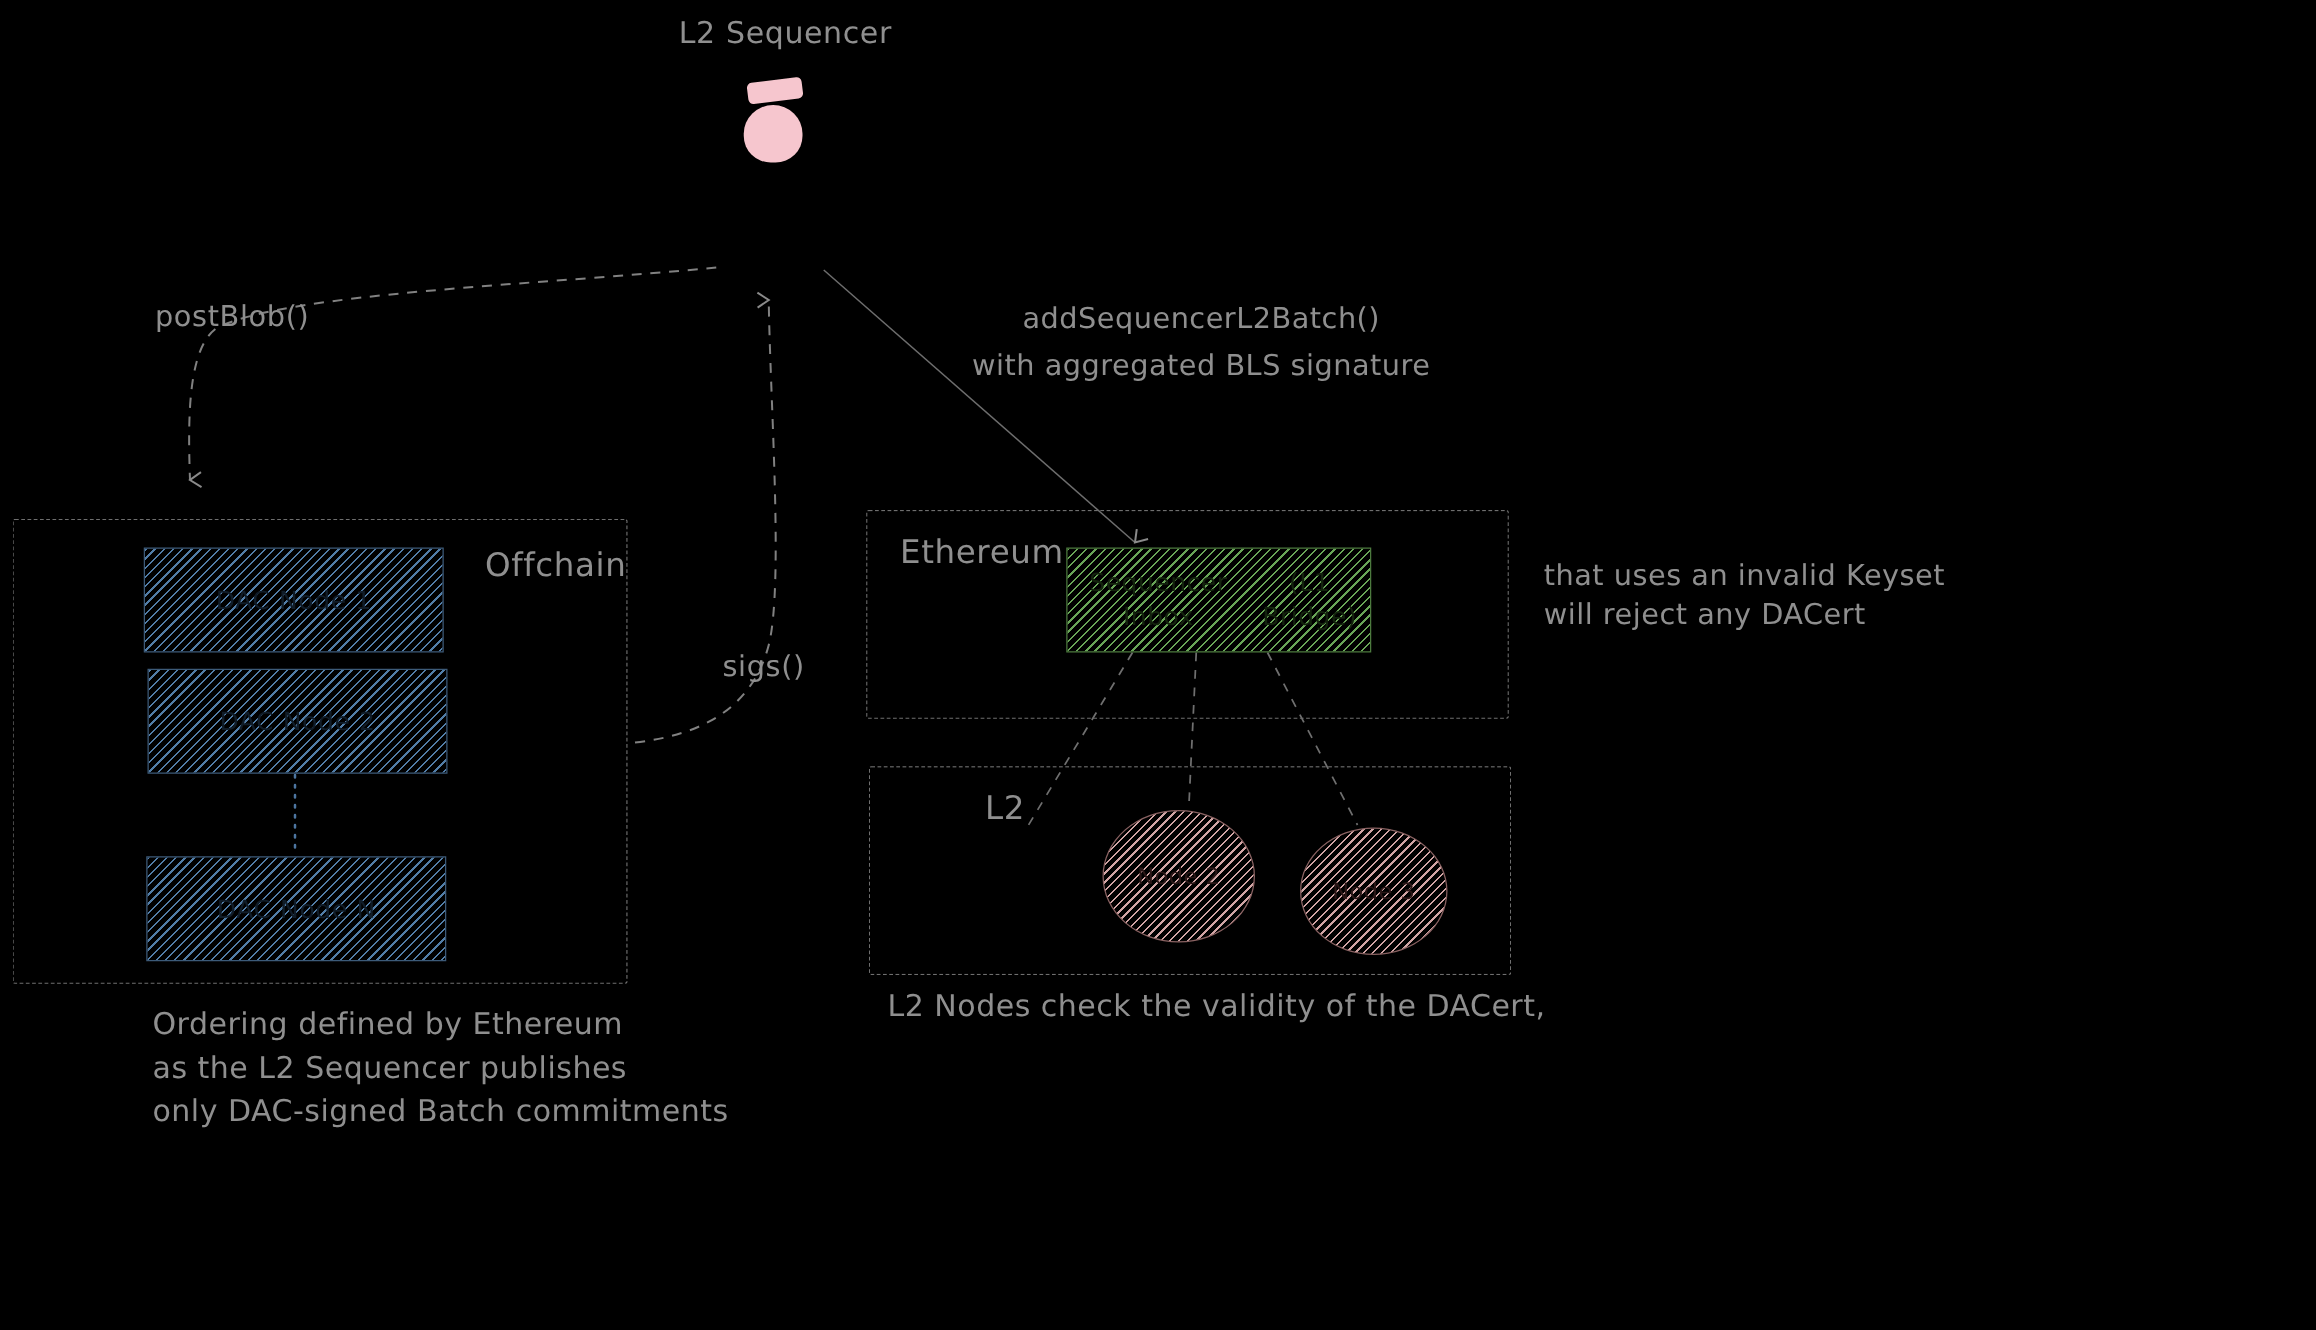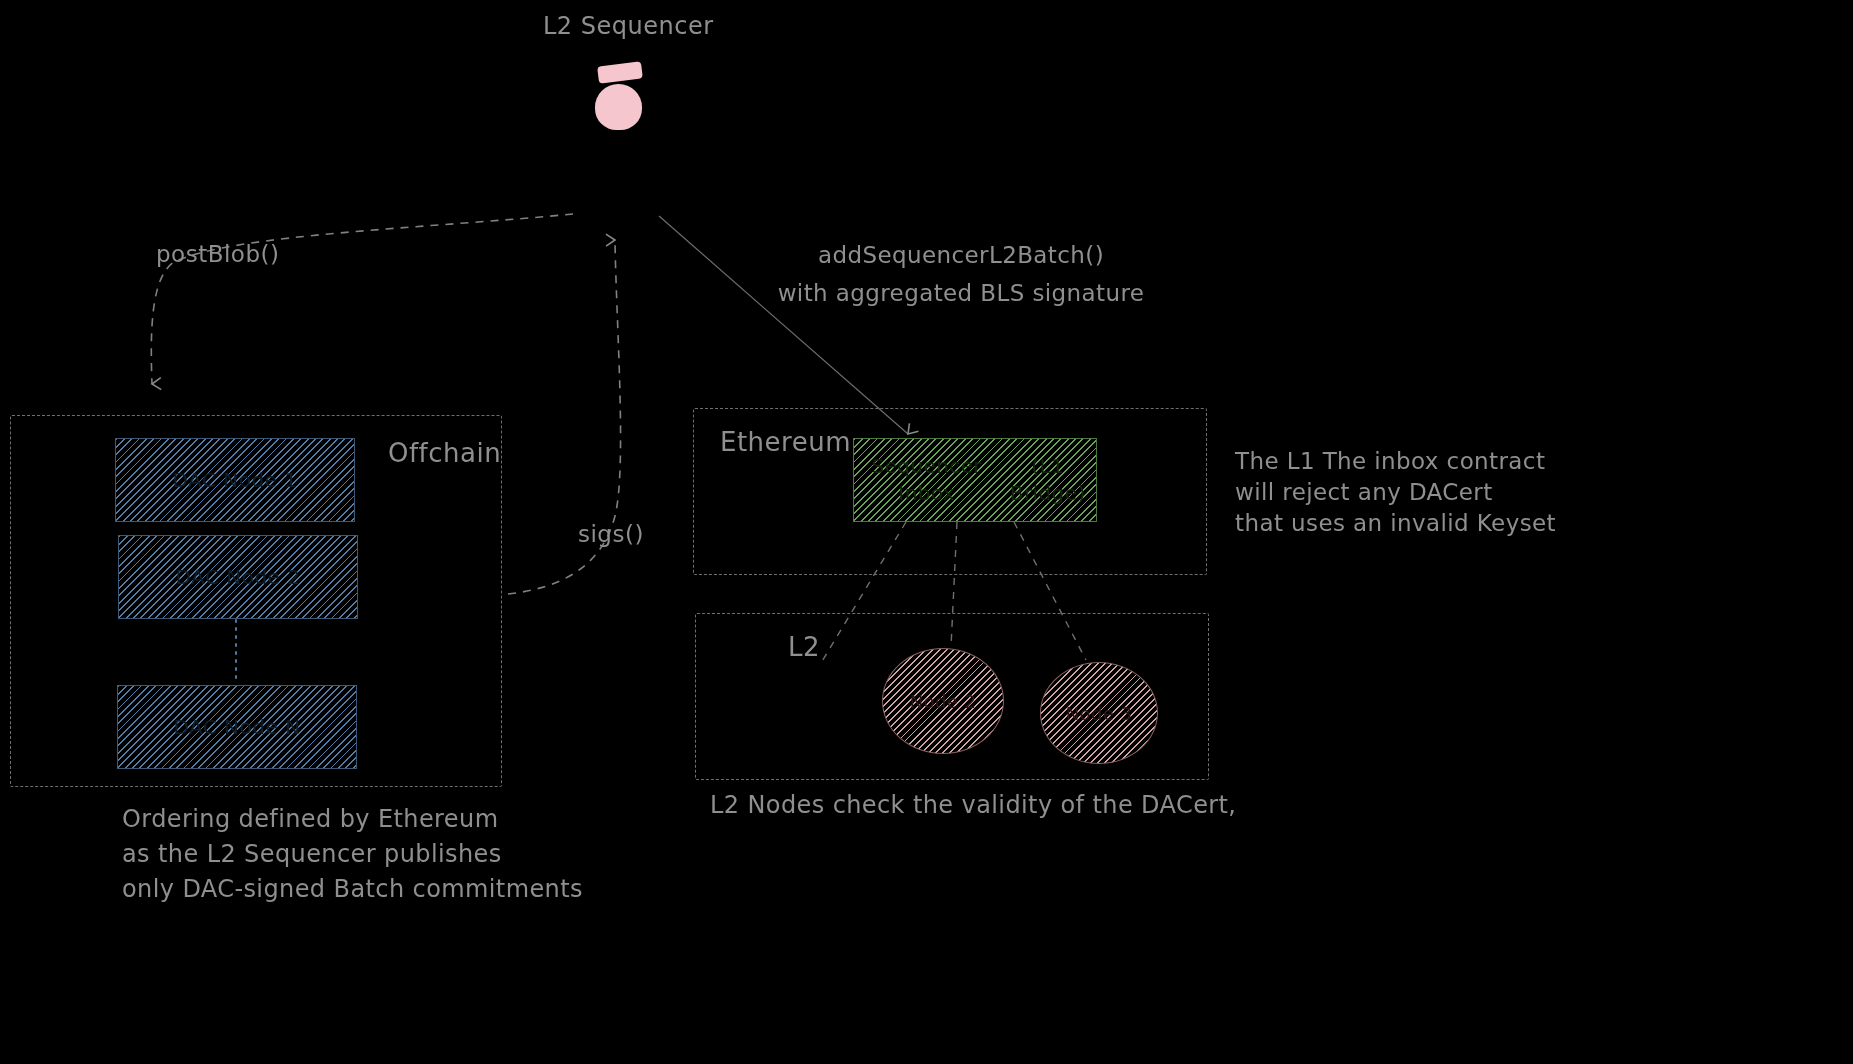--- a/index.html
+++ b/index.html
@@ -162,21 +162,21 @@
     <path d="M 236 620 L 236 683" fill="none" stroke="#4d76a0" stroke-width="2" stroke-dasharray="2 6" stroke-linecap="round"></path>
   </svg>
 
   <div class="label" style="left:543px; top:12px; font-size:24px;">L2 Sequencer</div>
 
   <div class="person">
     <div class="hat"></div>
     <div class="head"></div>
   </div>
 
-  <div class="label" style="left:156px; top:241px;">postBlob()</div>
+  <div class="label" style="left:124px; top:241px;">postBlob()</div>
 
   <div class="label" style="left:578px; top:521px;">sigs()</div>
 
   <div class="centered-note" style="left:761px; top:236px; width:400px;">
     <div>addSequencerL2Batch()</div>
     <div>with aggregated BLS signature</div>
   </div>
 
   <div class="dashed-group" style="left:10px; top:415px; width:490px; height:370px;"></div>
   <div class="group-label" style="left:388px; top:438px;">Offchain</div>
@@ -203,23 +203,22 @@
   <div class="group-label" style="left:788px; top:632px;text-align:right;">L2</div>
 
   <div class="ellipse" style="left:882px; top:648px; width:120px; height:104px;">
     <span>Node 2</span>
   </div>
   <div class="ellipse" style="left:1040px; top:662px; width:116px; height:100px;">
     <span>Node 3</span>
   </div>
 
   <div class="note" style="left:1235px; top:446px;">
-    <div>The L1 The inbox contract</div>
+    <div>that uses an invalid Keyset</div>
     <div>will reject any DACert</div>
-    <div>that uses an invalid Keyset</div>
   </div>
 
   <div class="note" style="left:78px; top:802px; font-size:24px; line-height:35px;margin-left:44px;">
     <div>Ordering defined by Ethereum</div>
     <div>as the L2 Sequencer publishes</div>
     <div>only DAC-signed Batch commitments</div>
   </div>
 
   <div class="note" style="left:710px; top:788px; font-size:24px; line-height:34px;">
     <div>L2 Nodes check the validity of the DACert,</div>

